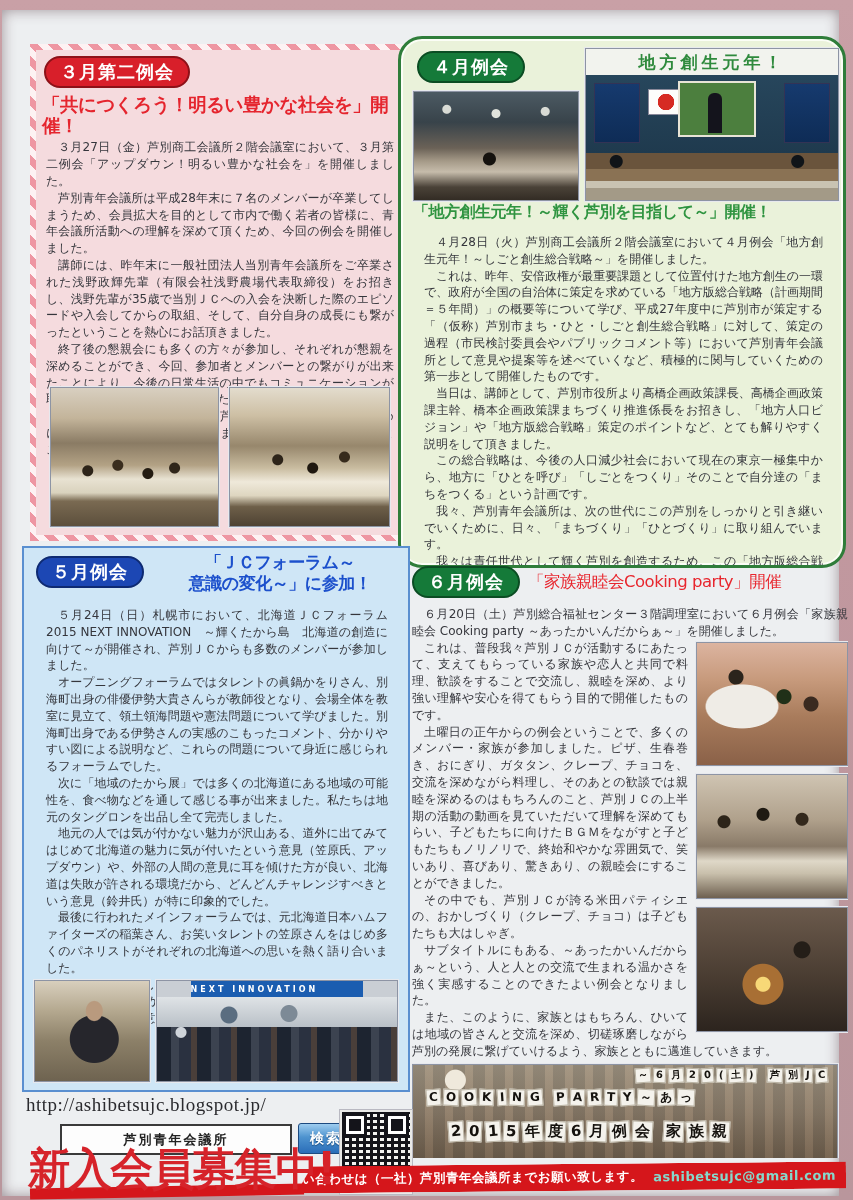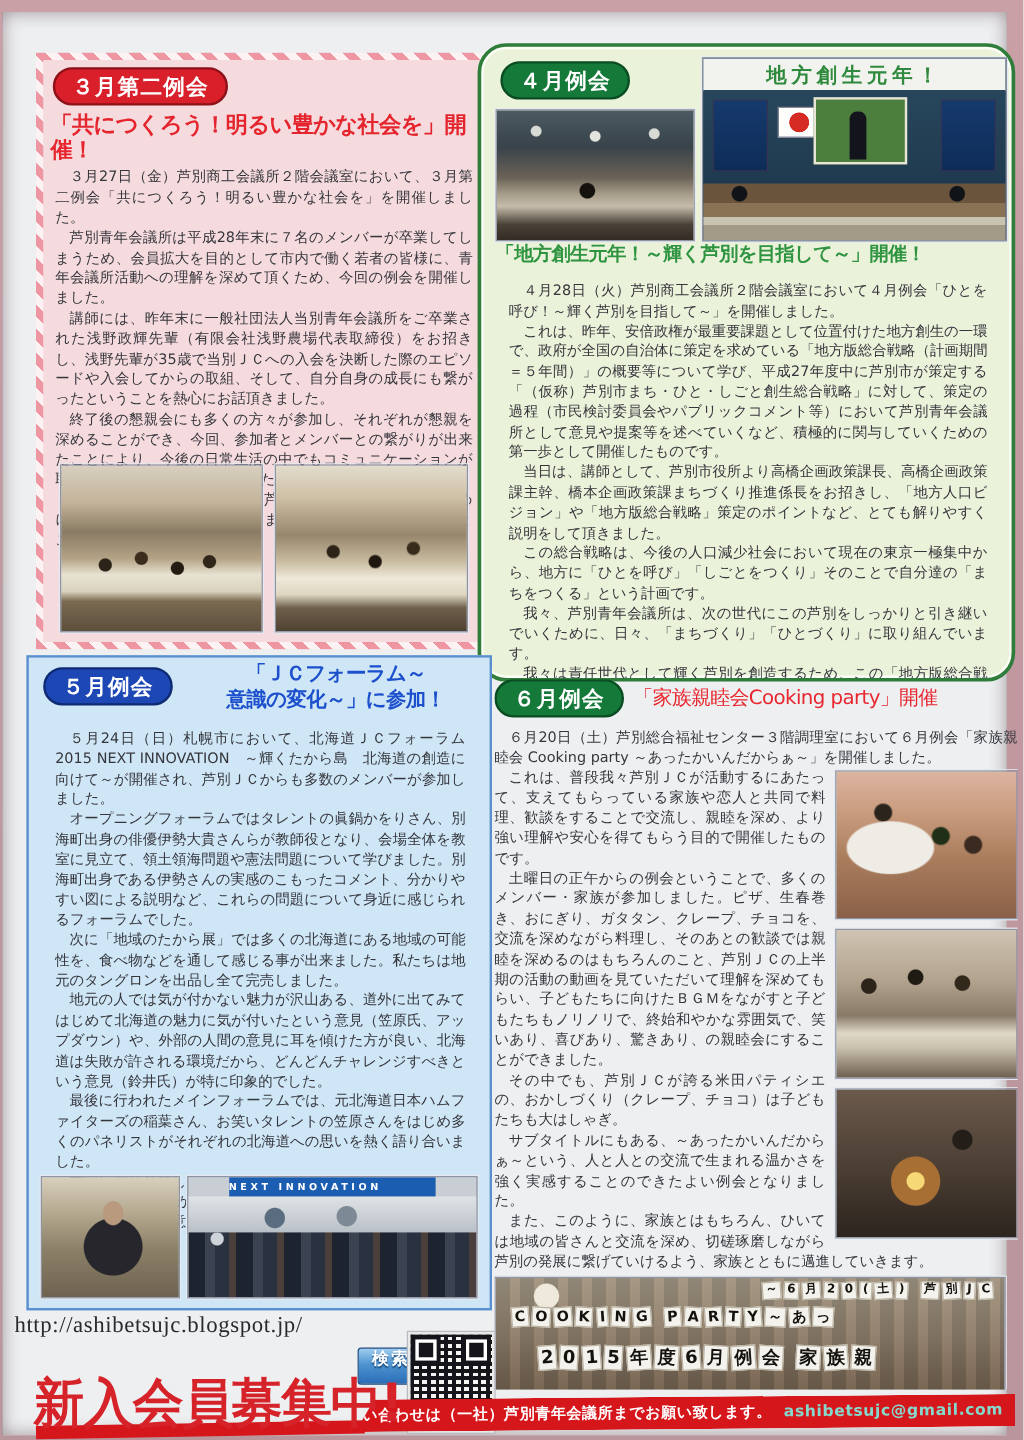--- a/index.html
+++ b/index.html
@@ -107,24 +107,24 @@
   .signRow.r2{top:24px;left:12px;}
   .signRow.r3{top:56px;left:34px;}
   .chip{background:#f4f2ec;color:#15120e;font-weight:bold;border:1px solid #b9b2a2;padding:0 2px;margin:0 1px;line-height:1.25;}
   .signRow.r1 .chip{font-size:10px;}
   .signRow.r2 .chip{font-size:12px;}
   .signRow.r3 .chip{font-size:15px;}
   .signRow .chip:nth-child(odd){transform:rotate(-4deg);}
   .signRow .chip:nth-child(even){transform:rotate(3deg);}
   .chip-gap{width:8px;}
   
-  .blogUrl{position:absolute;left:12px;top:1094px;font-family:"Liberation Serif",serif;font-size:19px;color:#2a2a2e;letter-spacing:.5px;}
+  .blogUrl{position:absolute;left:26px;top:1094px;font-family:"Liberation Serif",serif;font-size:19px;color:#2a2a2e;letter-spacing:.5px;}
   .searchBox{position:absolute;left:60px;top:1124px;width:228px;height:27px;background:#fdfdfd;border:2px solid #3a3a3a;display:flex;align-items:center;justify-content:center;}
   .searchBox span{font-size:13px;font-weight:bold;color:#222;letter-spacing:2px;}
-  .searchBtn{position:absolute;left:298px;top:1123px;width:54px;height:29px;border:1px solid #1c4a80;border-radius:3px;background:linear-gradient(180deg,#9ecdf0 0,#4e93cf 45%,#2a6db8 100%);display:flex;align-items:flex-start;justify-content:center;}
+  .searchBtn{position:absolute;left:298px;top:1123px;width:54px;height:29px;border:1px solid #1c4a80;border-radius:3px;background:linear-gradient(180deg,#9ecdf0 0,#4e93cf 45%,#2a6db8 100%);display:flex;align-items:center;justify-content:center;}
   .searchBtn span{color:#fff;font-weight:bold;font-size:14px;letter-spacing:2px;text-shadow:0 1px 1px #174a7d;}
   .cursorIcon{position:absolute;right:-8px;bottom:-8px;width:0;height:0;border:6px solid transparent;border-top:15px solid #111;transform:rotate(-38deg);filter:drop-shadow(1px 0 0 #fff);}
   .qr{position:absolute;left:340px;top:1110px;width:68px;height:80px;background-image:
     repeating-linear-gradient(0deg,#14141a 0 3px,transparent 3px 6px),
     repeating-linear-gradient(90deg,#14141a 0 3px,#f3f3f1 3px 7px);
     border:2px solid #e9e9e7;outline:1px solid #b9b9c2;}
   .finder{position:absolute;width:18px;height:18px;background:#14141a;border:3px solid #14141a;box-shadow:inset 0 0 0 3px #fff;}
   .finder.f1{left:1px;top:1px;}  .finder.f2{right:1px;top:1px;}  .finder.f3{left:1px;bottom:1px;}
   .recruit{position:absolute;left:28px;top:1140px;font-size:44px;font-weight:900;color:#d6232a;letter-spacing:-1px;transform:scaleX(.96);transform-origin:left;z-index:4;}
   .bannerTail{position:absolute;left:30px;top:1186px;width:274px;height:11px;background:#d5161b;transform:rotate(-1deg);z-index:2;}
@@ -135,21 +135,21 @@
 </head>
 <body>
 
 <div class="stage">
   <div class="paper"></div>
 
   <section class="panel pinkPanel">
     <span class="badge red">３月第二例会</span>
     <h2 class="secTitle red">「共につくろう！明るい豊かな社会を」開催！</h2>
     <div class="bodyText">
-      <p>３月27日（金）芦別商工会議所２階会議室において、３月第二例会「共につくろう！明るい豊かな社会を」を開催しました。</p>
+      <p>３月27日（金）芦別商工会議所２階会議室において、３月第二例会「アップダウン！明るい豊かな社会を」を開催しました。</p>
       <p>芦別青年会議所は平成28年末に７名のメンバーが卒業してしまうため、会員拡大を目的として市内で働く若者の皆様に、青年会議所活動への理解を深めて頂くため、今回の例会を開催しました。</p>
       <p>講師には、昨年末に一般社団法人当別青年会議所をご卒業された浅野政輝先輩（有限会社浅野農場代表取締役）をお招きし、浅野先輩が35歳で当別ＪＣへの入会を決断した際のエピソードや入会してからの取組、そして、自分自身の成長にも繋がったということを熱心にお話頂きました。</p>
       <p>終了後の懇親会にも多くの方々が参加し、それぞれが懇親を深めることができ、今回、参加者とメンバーとの繋がりが出来たことにより、今後の日常生活の中でもコミュニケーションが取れるきっかけ作りとなりました。</p>
       <p>芦別の未来を真剣に考える「芦別青年会議所」の存続のためにも会員拡大活動を進めていきますので、関係各位のご理解とご協力をお願いいたします。</p>
     </div>
     <div class="photoRow">
       <div class="photo ph-banquet1"></div>
       <div class="photo ph-banquet2"></div>
     </div>
   </section>
@@ -165,21 +165,21 @@
         <div class="boardBlue b1"></div>
         <div class="flag"></div>
         <div class="boardGreen"></div>
         <div class="speaker"></div>
         <div class="boardBlue b2"></div>
       </div>
       <div class="stageTable"></div>
     </div>
     <h2 class="secTitle green">「地方創生元年！～輝く芦別を目指して～」開催！</h2>
     <div class="bodyText">
-      <p>４月28日（火）芦別商工会議所２階会議室において４月例会「ひとを呼び！～輝く芦別を目指して～」を開催しました。</p>
+      <p>４月28日（火）芦別商工会議所２階会議室において４月例会「地方創生元年！～しごと創生総合戦略～」を開催しました。</p>
       <p>これは、昨年、安倍政権が最重要課題として位置付けた地方創生の一環で、政府が全国の自治体に策定を求めている「地方版総合戦略（計画期間＝５年間）」の概要等について学び、平成27年度中に芦別市が策定する「（仮称）芦別市まち・ひと・しごと創生総合戦略」に対して、策定の過程（市民検討委員会やパブリックコメント等）において芦別青年会議所として意見や提案等を述べていくなど、積極的に関与していくための第一歩として開催したものです。</p>
       <p>当日は、講師として、芦別市役所より高橋企画政策課長、高橋企画政策課主幹、橋本企画政策課まちづくり推進係長をお招きし、「地方人口ビジョン」や「地方版総合戦略」策定のポイントなど、とても解りやすく説明をして頂きました。</p>
       <p>この総合戦略は、今後の人口減少社会において現在の東京一極集中から、地方に「ひとを呼び」「しごとをつくり」そのことで自分達の「まちをつくる」という計画です。</p>
       <p>我々、芦別青年会議所は、次の世代にこの芦別をしっかりと引き継いでいくために、日々、「まちづくり」「ひとづくり」に取り組んでいます。</p>
       <p>我々は責任世代として輝く芦別を創造するため、この「地方版総合戦略」に積極的に関わっていきたいと考えております。</p>
     </div>
   </section>
 
   <section class="panel bluePanel">
     <span class="badge blue">５月例会</span>
@@ -270,20 +270,23 @@
           <span class="chip">会</span>
           <span class="chip-gap"></span>
           <span class="chip">家</span>
           <span class="chip">族</span>
           <span class="chip">親</span>
         </div>
     </div>
   </section>
 
   <a class="blogUrl">http://ashibetsujc.blogspot.jp/</a>
+  <div class="searchBox">
+    <span>芦別青年会議所</span>
+  </div>
   <div class="searchBtn">
     <span>検索</span>
     <div class="cursorIcon"></div>
   </div>
   <div class="qr">
     <div class="finder f1"></div>
     <div class="finder f2"></div>
     <div class="finder f3"></div>
   </div>
   <div class="recruit">新入会員募集中!</div>

